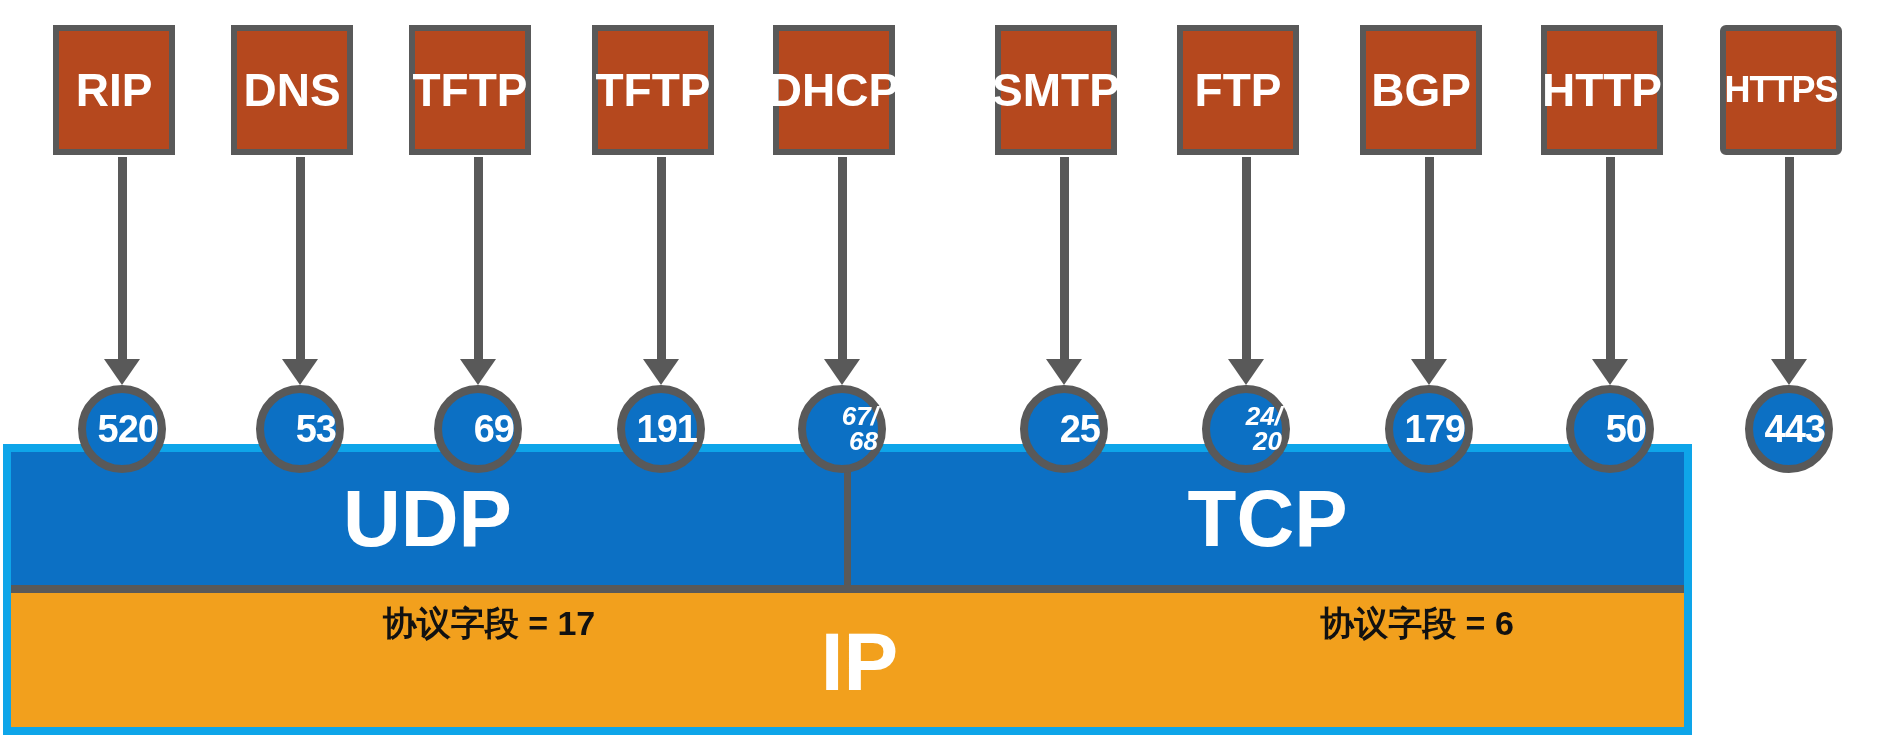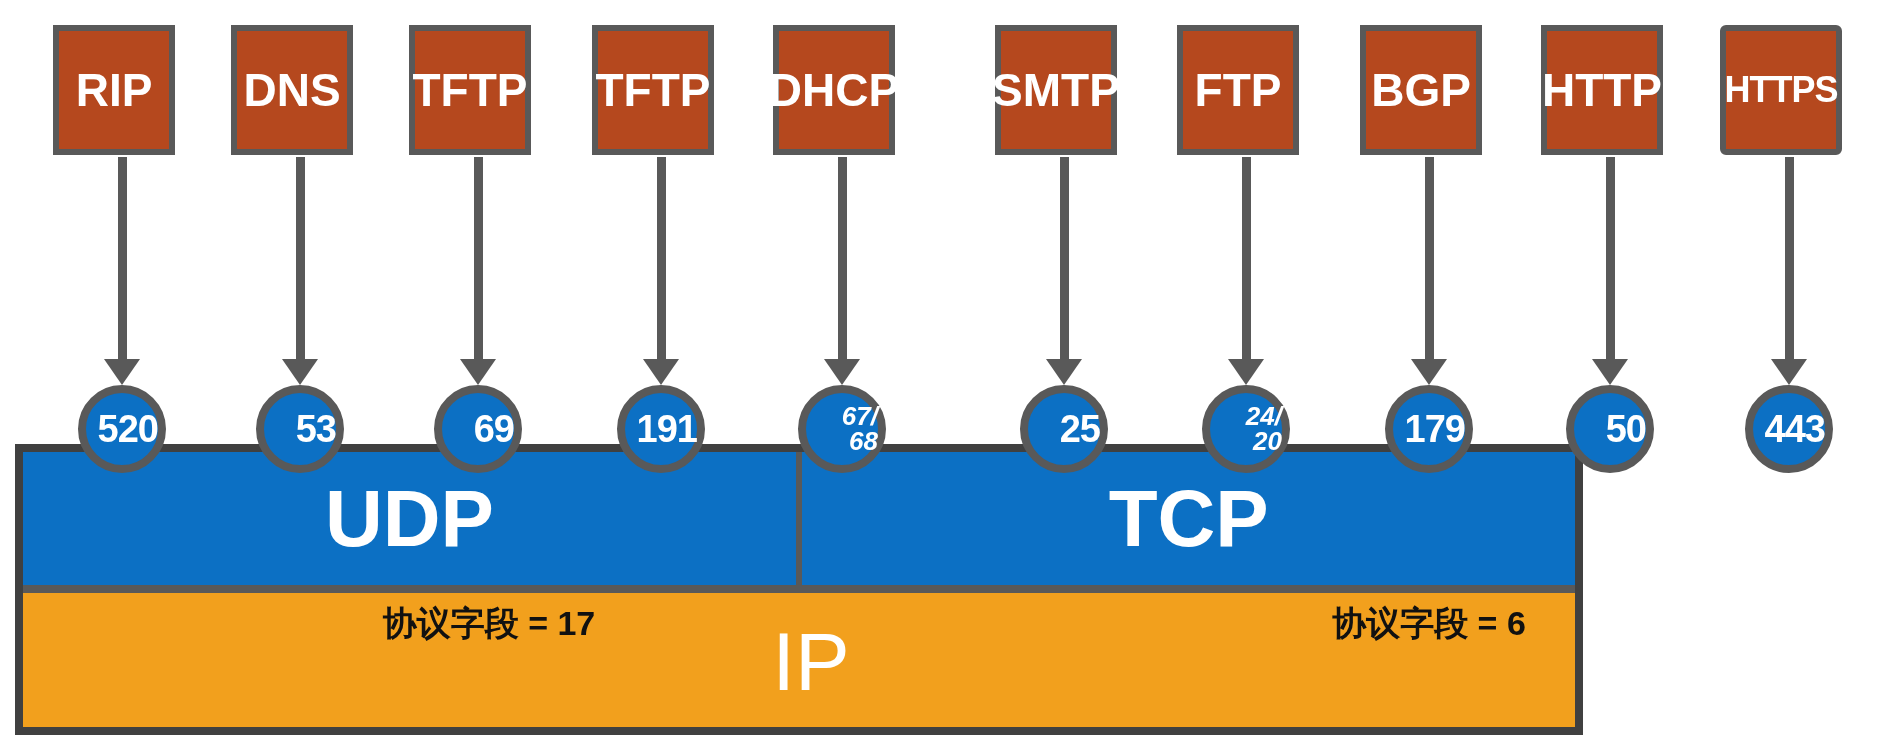--- a/index.html
+++ b/index.html
@@ -39,47 +39,47 @@
     border:8px solid #595959;
     border-radius:50%;
     display:flex;flex-direction:column;align-items:flex-end;justify-content:center;
     color:#ffffff;font-weight:bold;
     z-index:3;
   }
   .port-circle .pline{font-size:38px;line-height:40px;letter-spacing:-1px;}
   .port-circle.two .pline{font-size:26px;line-height:25px;letter-spacing:0;font-style:italic;}
   
   .bars{
-    position:absolute;left:15px;top:444px;width:1568px;height:291px;
+    position:absolute;left:3px;top:444px;width:1689px;height:291px;
     box-sizing:border-box;
-    border:8px solid #404040;
+    border:8px solid #0ea5e9;
     z-index:1;
   }
   .transport-row{display:flex;height:133px;}
   .t-section{
     width:932px;height:133px;background:#0C70C4;
     display:flex;align-items:center;justify-content:center;
     color:#ffffff;font-weight:bold;font-size:80px;
   }
   .v-divider{width:8px;height:133px;background:#595959;}
   .h-divider{height:8px;background:#595959;}
   .ip-row{
     position:relative;height:134px;background:#F2A01D;
   }
   .field-note{
     position:absolute;top:8px;width:932px;
     text-align:center;
     color:#111111;font-weight:bold;font-size:34px;
   }
-  .field-note.left{left:0;}
+  .field-note.left{left:0;padding-left:12px;}
   .field-note.right{left:940px;}
   .ip-label{
     position:absolute;left:0;right:0;top:28px;
     text-align:center;
-    color:#ffffff;font-weight:normal;font-size:82px;line-height:1;padding-left:24px;
+    color:#ffffff;font-weight:bold;font-size:82px;line-height:1;padding-left:24px;
   }
 </style>
 </head>
 <body>
 
 <div class="stage">
 
   <div class="bars">
     <div class="transport-row">
       <div class="t-section">

